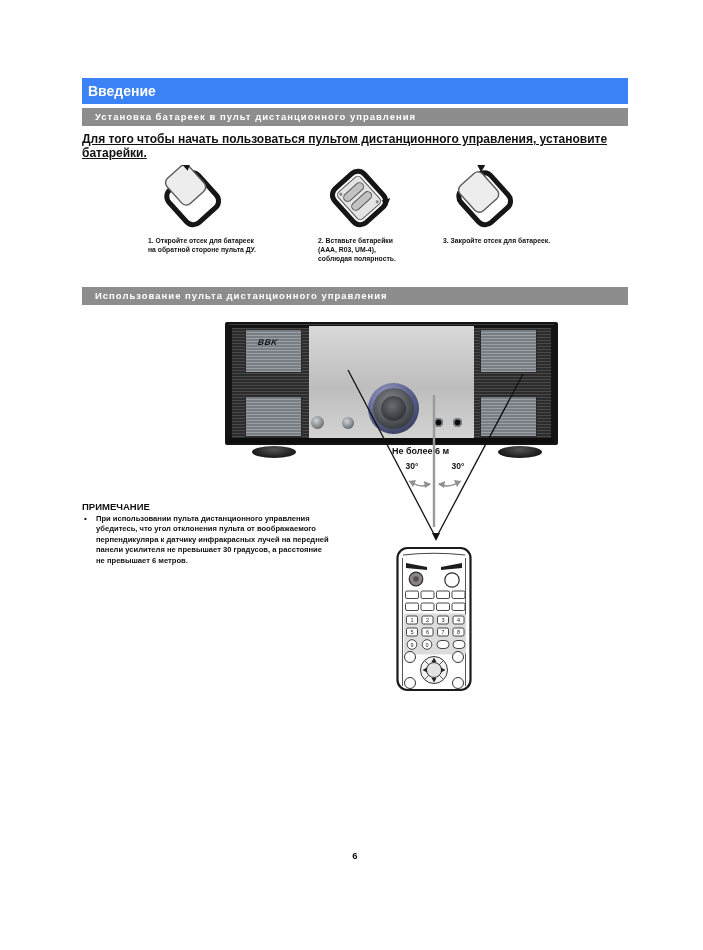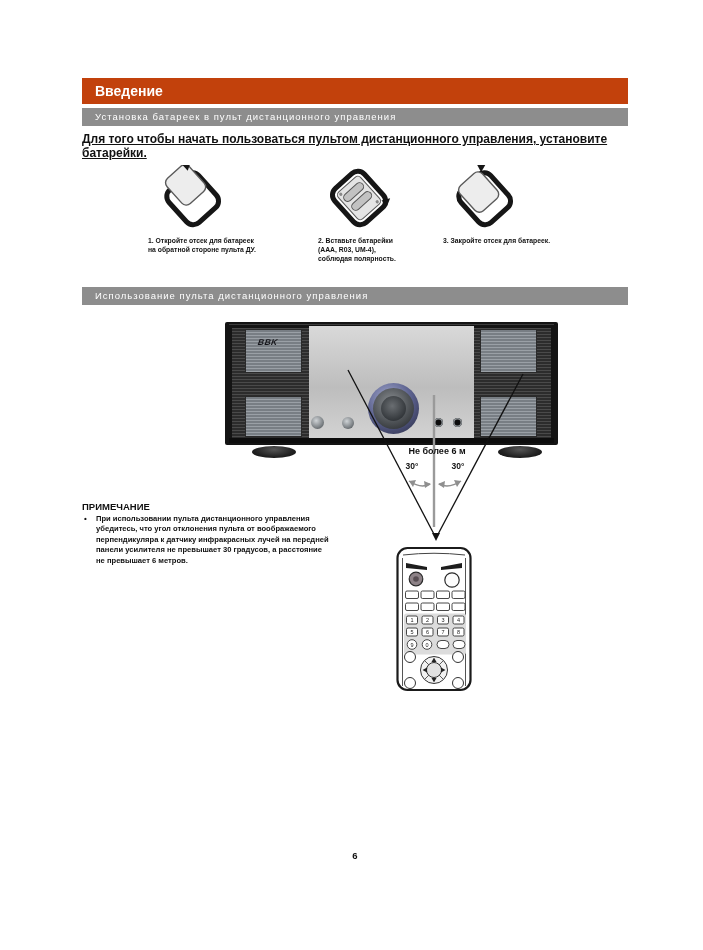--- a/index.html
+++ b/index.html
@@ -1,23 +1,23 @@
 <!DOCTYPE html>
 <html><head>
 <meta charset="utf-8">
 <style>
   html,body{margin:0;padding:0;background:#fff;}
   #page{position:relative;width:703px;height:950px;background:#ffffff;overflow:hidden;
         font-family:"Liberation Sans",sans-serif;color:#111;}
   .abs{position:absolute;}
 
   
-  .title-bar{left:82px;top:78px;width:546px;height:26px;background:#c2410c;color:#fff;
-             font-size:14px;font-weight:bold;line-height:26px;padding-left:13px;box-sizing:border-box;}
-  .sub-bar{width:546px;height:18px;background:#8d8d8d;color:#fff;font-size:9.5px;font-weight:normal;
+  .title-bar{left:82px;top:78px;width:546px;height:26px;background:#3b82f6;color:#fff;
+             font-size:14px;font-weight:bold;line-height:26px;padding-left:6px;box-sizing:border-box;}
+  .sub-bar{width:546px;height:18px;background:#8d8d8d;color:#fff;font-size:9.5px;font-weight:bold;
            line-height:18px;padding-left:13px;letter-spacing:1px;box-sizing:border-box;}
   .intro{left:82px;top:132px;width:546px;font-size:12px;font-weight:bold;text-decoration:underline;}
 
   .caption{font-size:6.8px;font-weight:bold;line-height:1.35;white-space:pre-line;}
 
   
   .unit{left:225px;top:322px;width:333px;height:123px;background:#141414;border-radius:2px;}
   .grille{position:absolute;top:6px;width:77px;height:110px;
           background:repeating-linear-gradient(180deg,#4a4a4a 0 1px,#2c2c2c 1px 3px);}
   .panel-inset{position:absolute;width:57px;
@@ -35,21 +35,21 @@
               background:radial-gradient(circle at 44% 38%,#8e9296,#4e5256 55%,#1f2224);}
   .knob-core{position:absolute;left:13px;top:13px;width:25px;height:25px;border-radius:50%;
               background:radial-gradient(circle at 45% 40%,#6a6e72,#34383c 70%);}
   .mini-knob{position:absolute;border-radius:50%;
              background:radial-gradient(circle at 40% 35%,#cfd3d6,#7d8286 60%,#3a3e42);}
   .jack{position:absolute;width:9px;height:9px;border-radius:50%;background:#0c0c0c;
         box-shadow:inset 0 0 0 1.5px #8a8f93;}
   .foot{position:absolute;width:44px;height:12px;border-radius:50%;
         background:radial-gradient(ellipse at 50% 30%,#555,#222 60%,#101010);}
 
-  .dist-label{font-size:9px;font-weight:bold;text-align:center;}
+  .dist-label{font-size:9px;font-weight:bold;text-align:left;}
   .angle-label{font-size:8.5px;font-weight:bold;text-align:center;}
 
   .note-head{font-size:9.5px;font-weight:bold;}
   .note-bullet{font-size:8px;font-weight:bold;}
   .note-text{font-size:7.6px;font-weight:700;line-height:1.38;white-space:pre-line;}
 
   .page-num{left:82px;top:850px;width:546px;text-align:center;font-size:9.5px;font-weight:bold;}
 
   .bbk{position:absolute;left:26px;top:9px;font-size:8.5px;font-weight:bold;font-style:italic;
        color:#15151a;letter-spacing:0.5px;transform:skewX(-8deg);}

